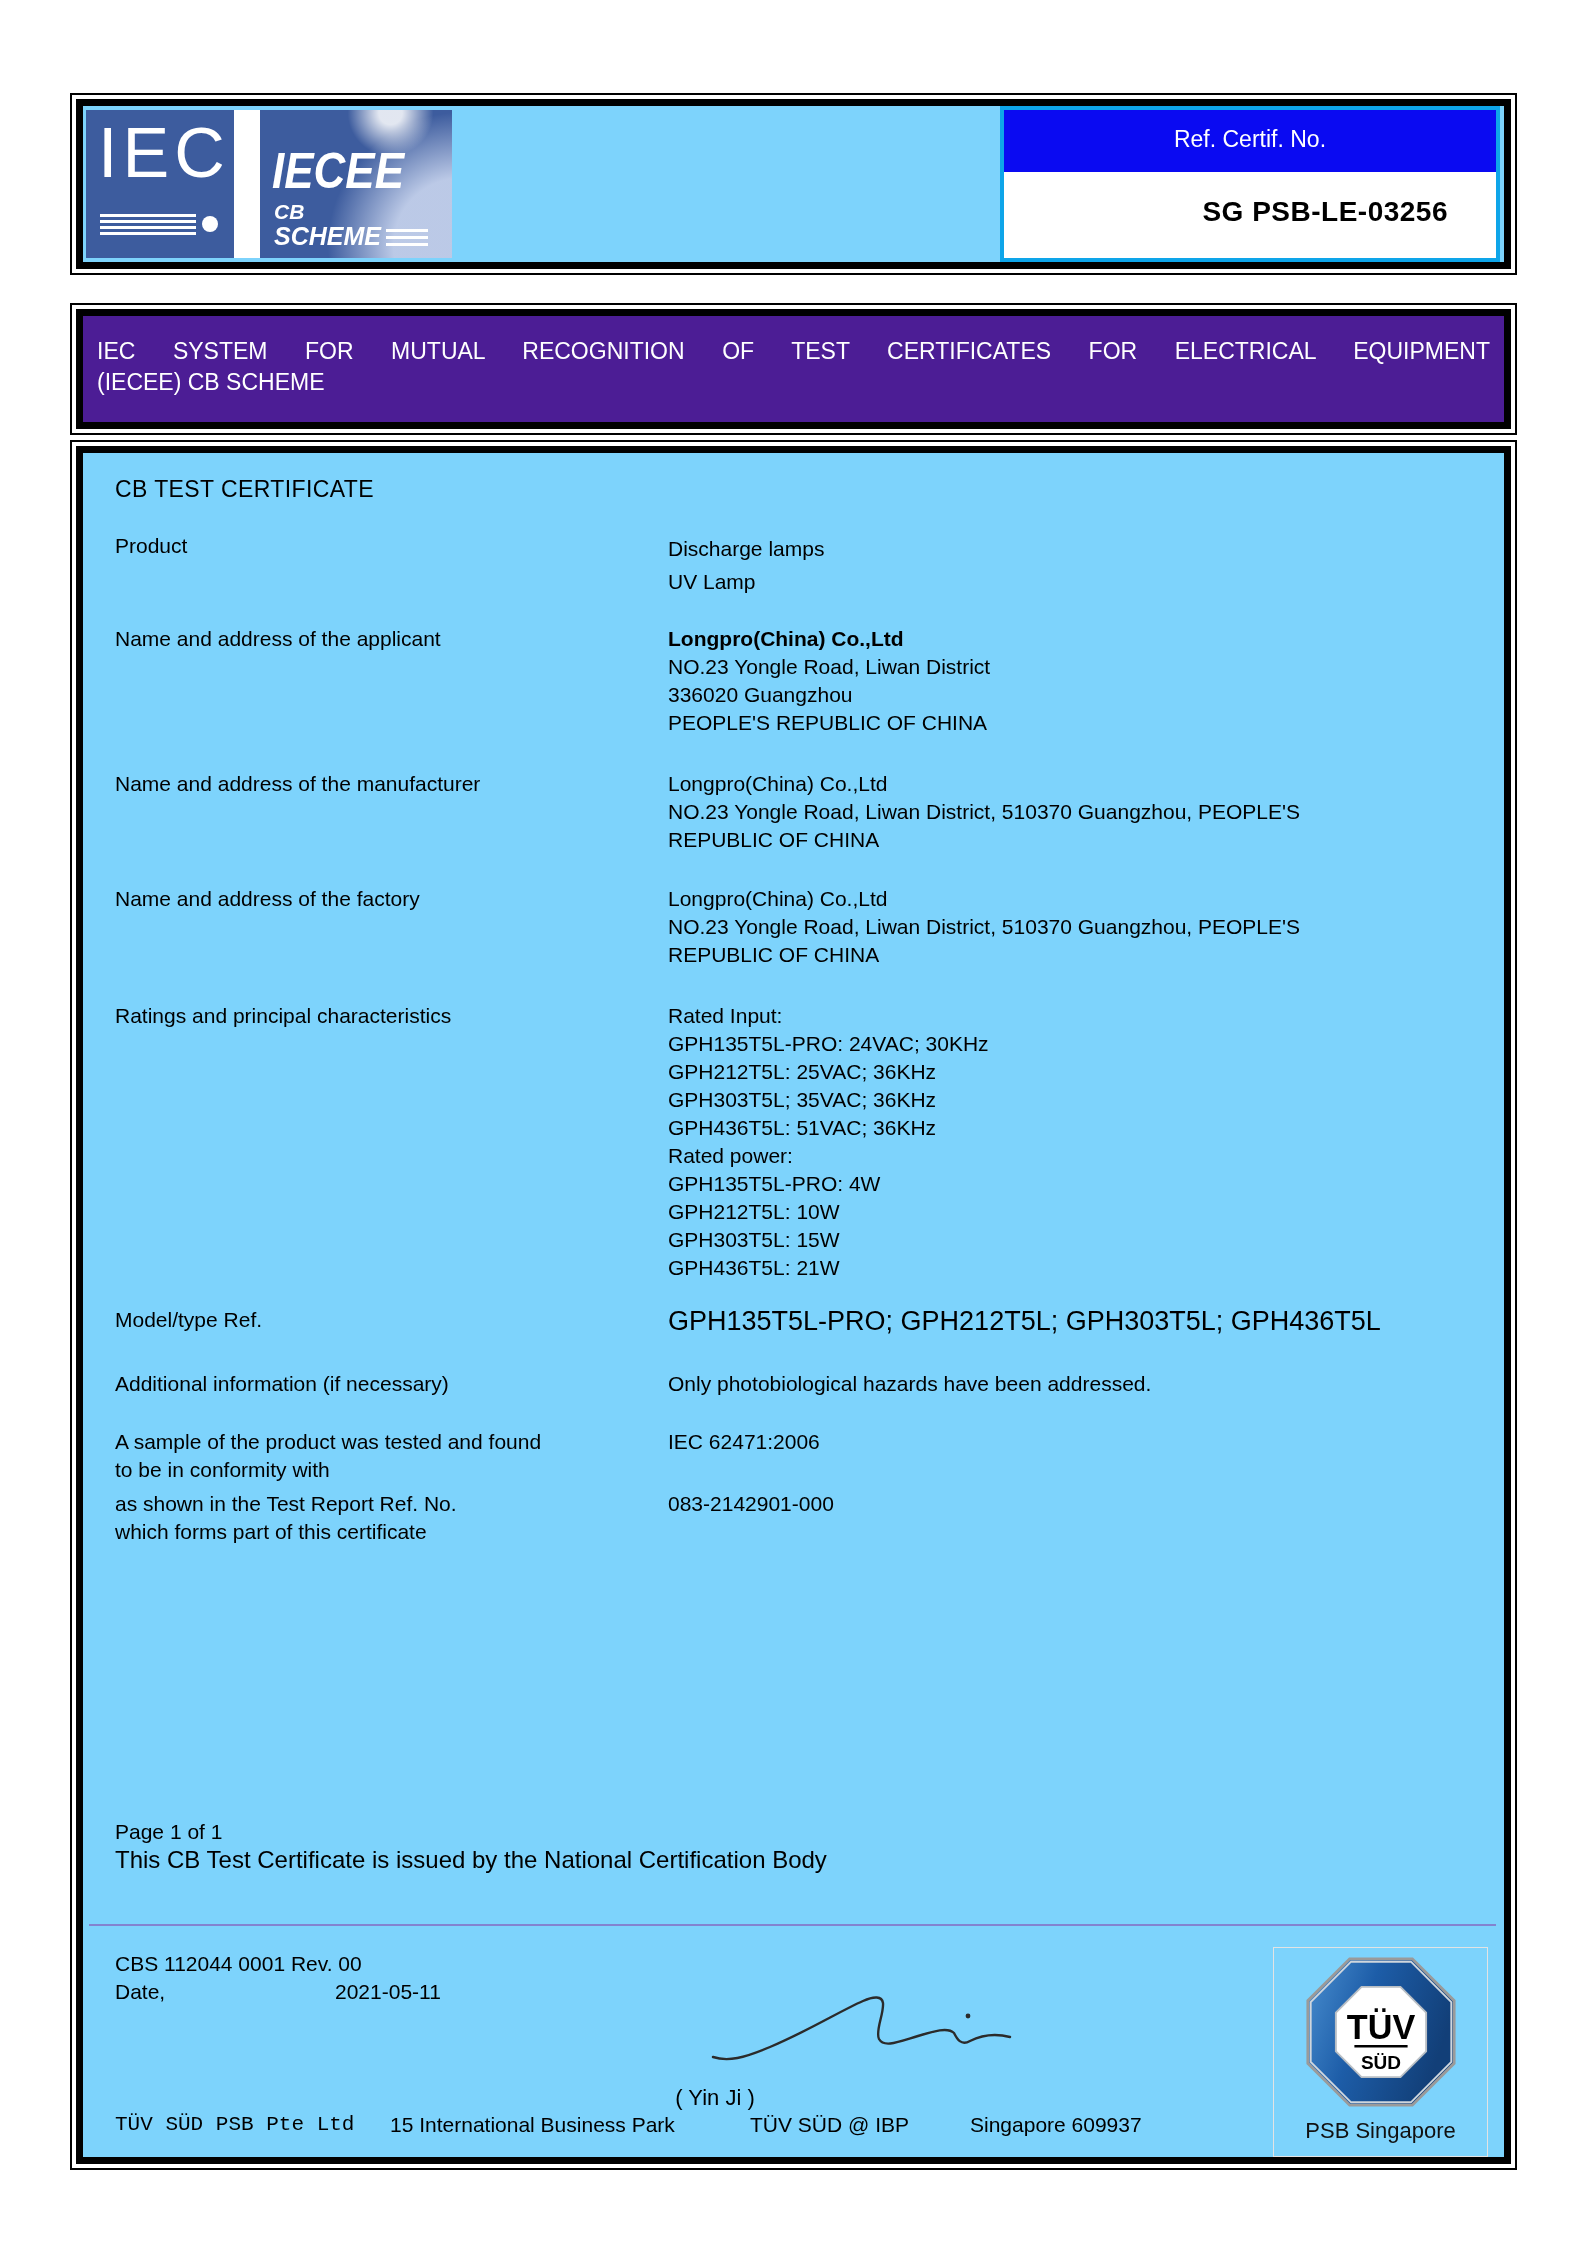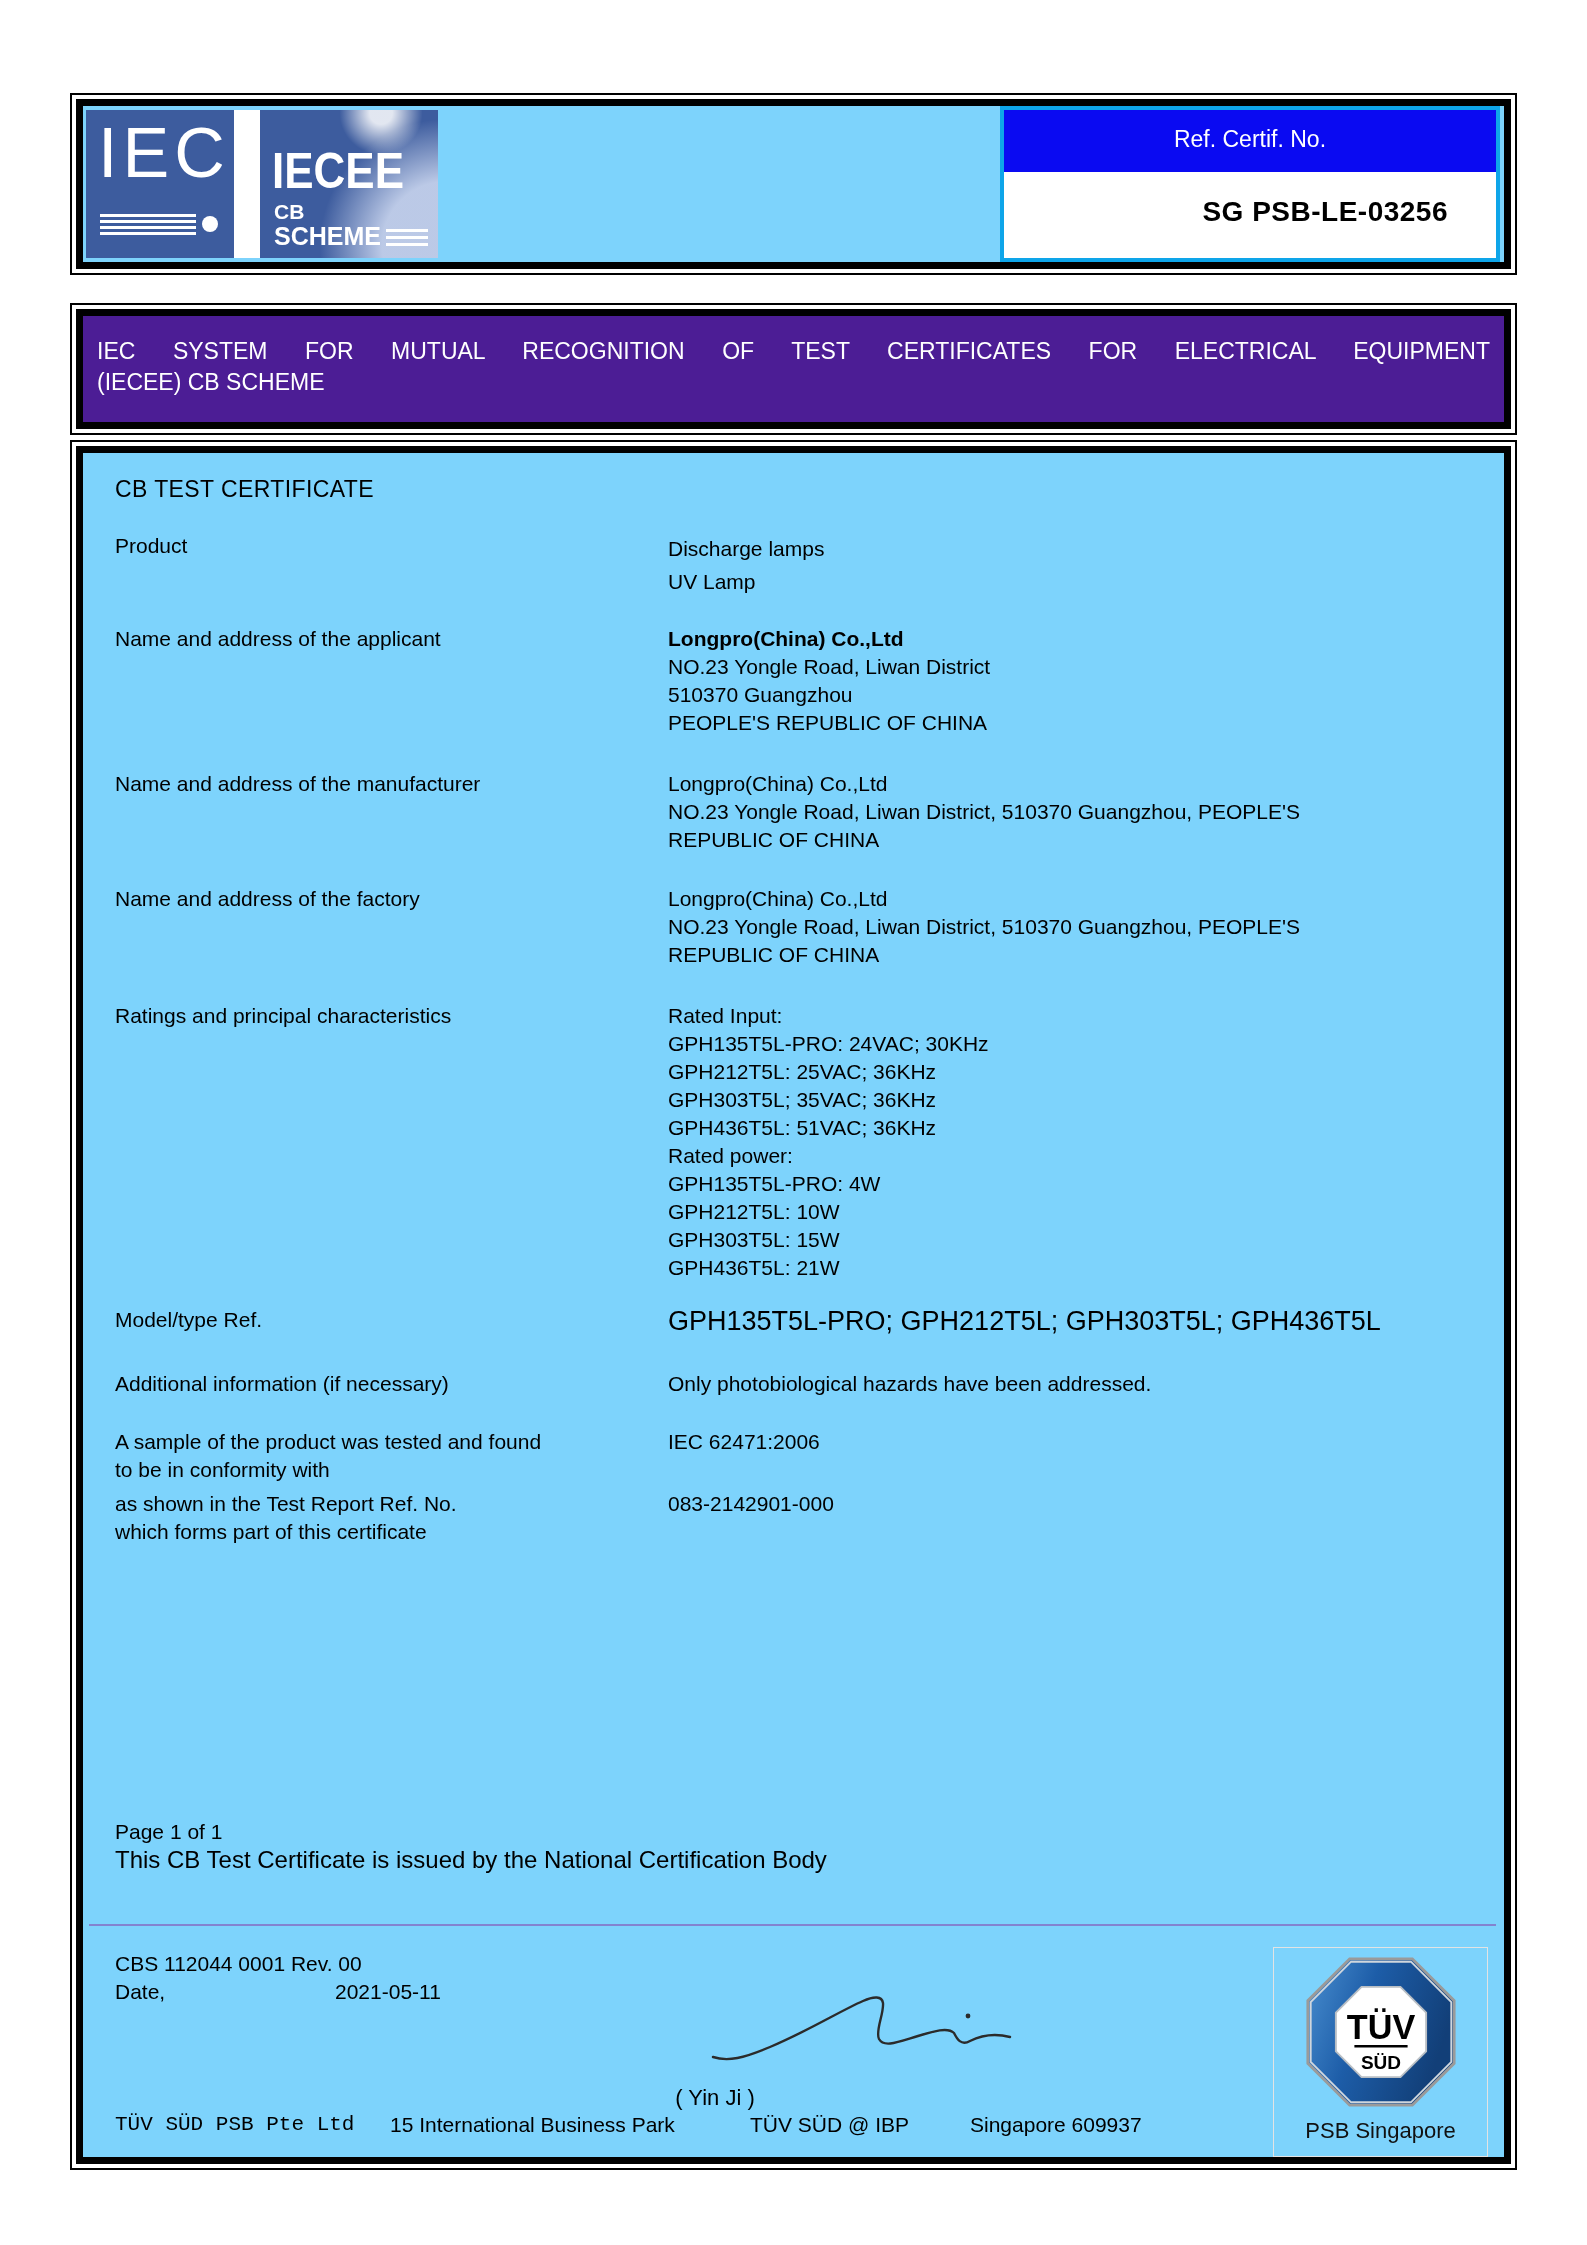--- a/index.html
+++ b/index.html
@@ -21,26 +21,26 @@
   .iec-sq { width:148px; height:148px; background:#3d5c9e; position:relative; }
   .iec-txt {
     position:absolute; left:12px; top:8px; color:#fff;
     font-size:70px; font-weight:400; letter-spacing:5px; line-height:1;
   }
   .iec-lines { position:absolute; left:14px; top:104px; width:96px; }
   .iec-lines div { height:3px; background:#fff; margin-bottom:3px; }
   .iec-dot { position:absolute; left:116px; top:106px; width:16px; height:16px; border-radius:50%; background:#fff; }
   .logo-bar { width:26px; height:148px; background:#fff; }
   .iecee-sq {
-    width:178px; height:148px; position:relative; overflow:hidden;
+    width:192px; height:148px; position:relative; overflow:hidden;
     background:
       radial-gradient(circle at 68% 2%, rgba(255,255,255,.85) 0 6%, rgba(255,255,255,0) 22%),
       radial-gradient(circle at 105% 92%, rgba(230,238,255,.75) 0 28%, rgba(230,238,255,0) 55%),
       #3d5c9e;
-    color:#fff; font-weight:bold;
+    color:#fff; font-style:italic; font-weight:bold;
   }
   .iecee-txt { position:absolute; left:12px; top:32px; font-size:50px; letter-spacing:0px; transform:scaleX(.88); transform-origin:left; }
   .cb-txt { position:absolute; left:14px; top:90px; font-size:21px; }
   .scheme-txt { position:absolute; left:14px; top:112px; font-size:25px; }
   .scheme-lines { position:absolute; left:126px; top:119px; width:42px; }
   .scheme-lines div { height:3px; background:#fff; margin-bottom:4px; }
 
   .ref-box {
     position:absolute; top:0; right:4px; bottom:0; width:500px;
     border:4px solid #0ea5e9; display:flex; flex-direction:column; background:#fff;
@@ -143,21 +143,21 @@
             <div>UV Lamp</div>
           </div>
       </div>
 
       <div class="abs row" style="top:172px">
         <div class="flabel">Name and address of the applicant</div>
         <div class="fvalue">
           <div class="bold">Longpro(China) Co.,Ltd</div>
           <div>
               <div>NO.23 Yongle Road, Liwan District</div>
-              <div>510370 Guangzhou</div>
+              <div>336020 Guangzhou</div>
               <div>PEOPLE'S REPUBLIC OF CHINA</div>
             </div>
         </div>
       </div>
 
       <div class="abs row" style="top:317px">
         <div class="flabel">Name and address of the manufacturer</div>
         <div class="fvalue">
             <div>Longpro(China) Co.,Ltd</div>
             <div>NO.23 Yongle Road, Liwan District, 510370 Guangzhou, PEOPLE'S</div>

